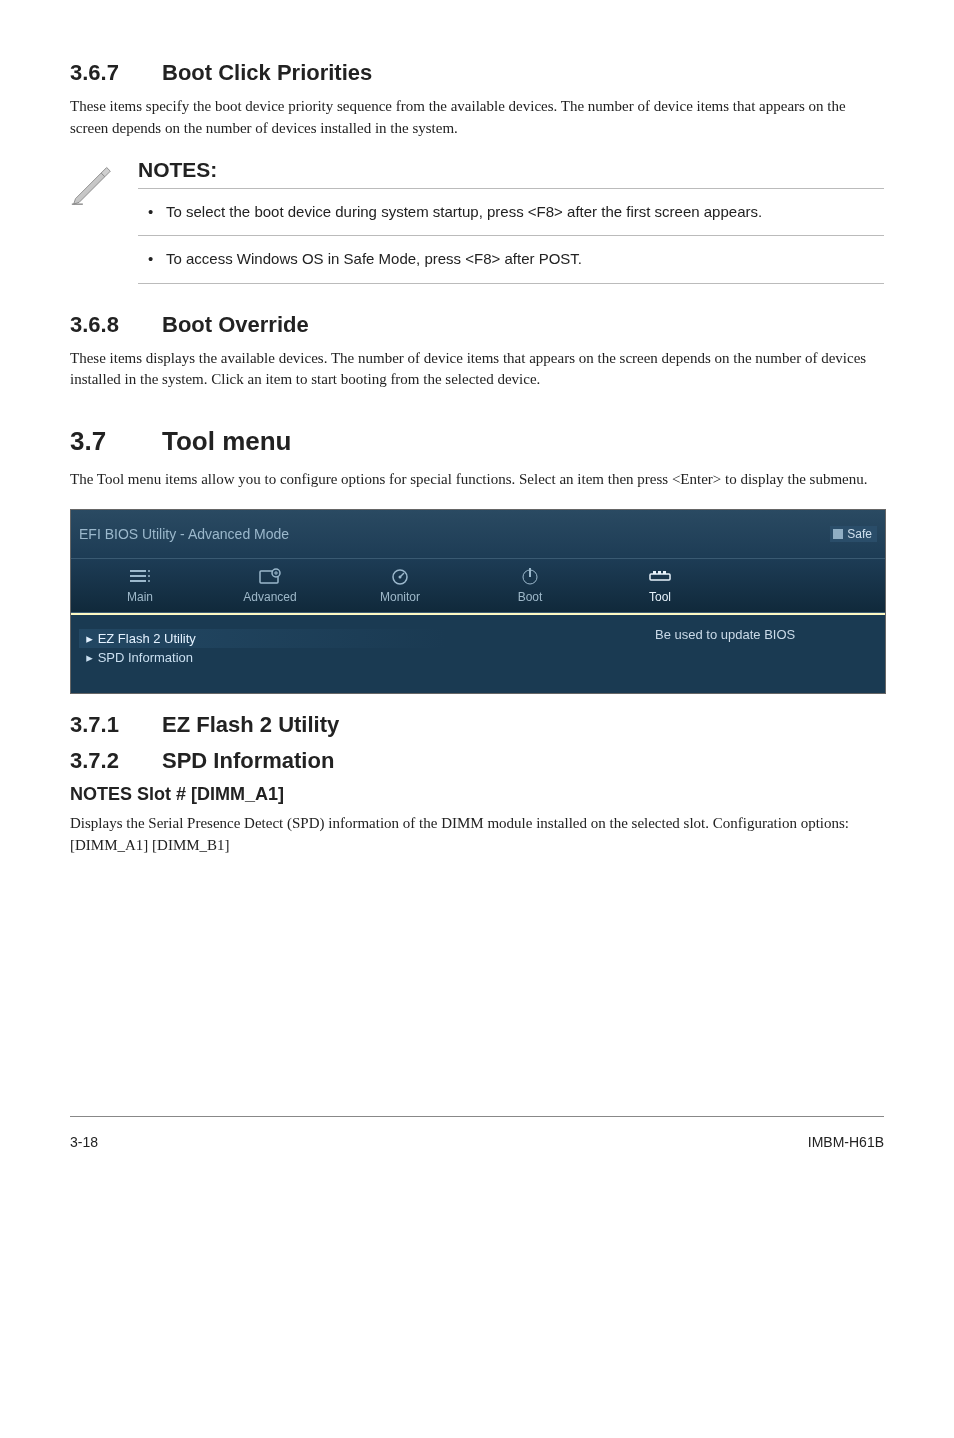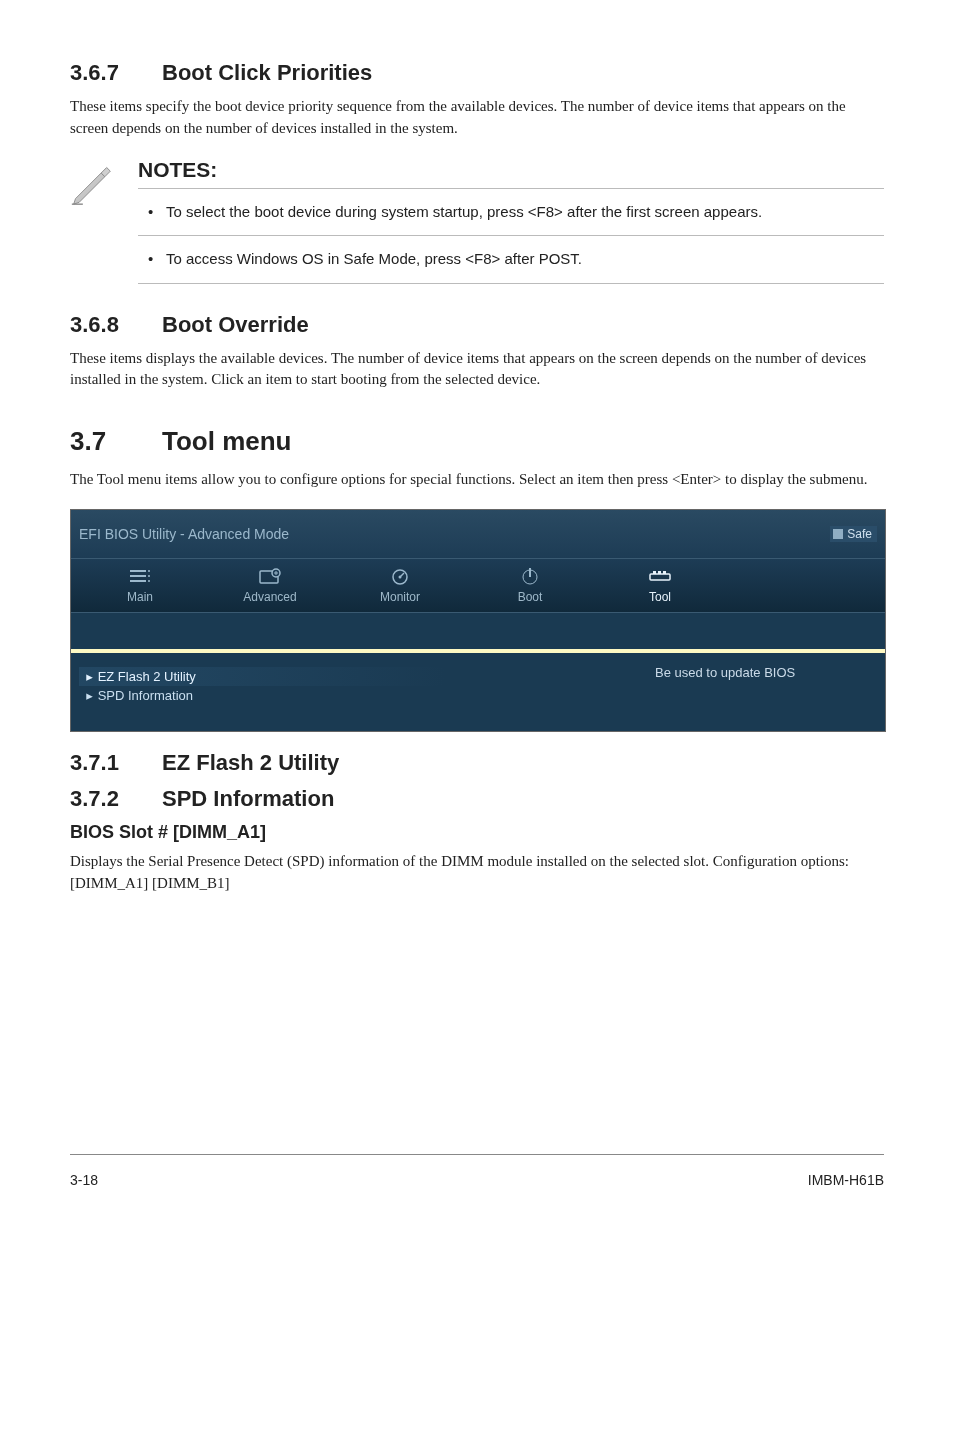--- a/index.html
+++ b/index.html
@@ -141,22 +141,21 @@
   .bios-tab .ticon {
     height: 22px;
     margin-bottom: 3px;
     display: flex;
     justify-content: center;
     align-items: center;
   }
   .bios-body {
     display: flex;
     min-height: 78px;
-    border-top: 4px solid #fef9c3;
-    margin-top: 36px;
+    border-top: 2px solid #fef9c3;
   }
   .bios-left {
     flex: 1;
     padding: 14px 14px 10px 14px;
   }
   .bios-right {
     width: 220px;
     padding: 12px 10px;
     font-size: 13px;
     color: #cadae8;
@@ -317,21 +316,21 @@
 
   <div class="h2">
     <span class="num">3.7.1</span>
     <span>EZ Flash 2 Utility</span>
   </div>
 
   <div class="h2">
     <span class="num">3.7.2</span>
     <span>SPD Information</span>
   </div>
-  <div class="h3">BIOS Slot # [DIMM_A1]</div>
+  <div class="h3">NOTES Slot # [DIMM_A1]</div>
   <div class="body-text">Displays the Serial Presence Detect (SPD) information of the DIMM module installed on the selected slot. Configuration options: [DIMM_A1] [DIMM_B1]</div>
 
   <div class="footer-line">
     <span>3-18</span>
     <span class="footer-right">IMBM-H61B</span>
   </div>
 
 </div>
 
 </body></html>

